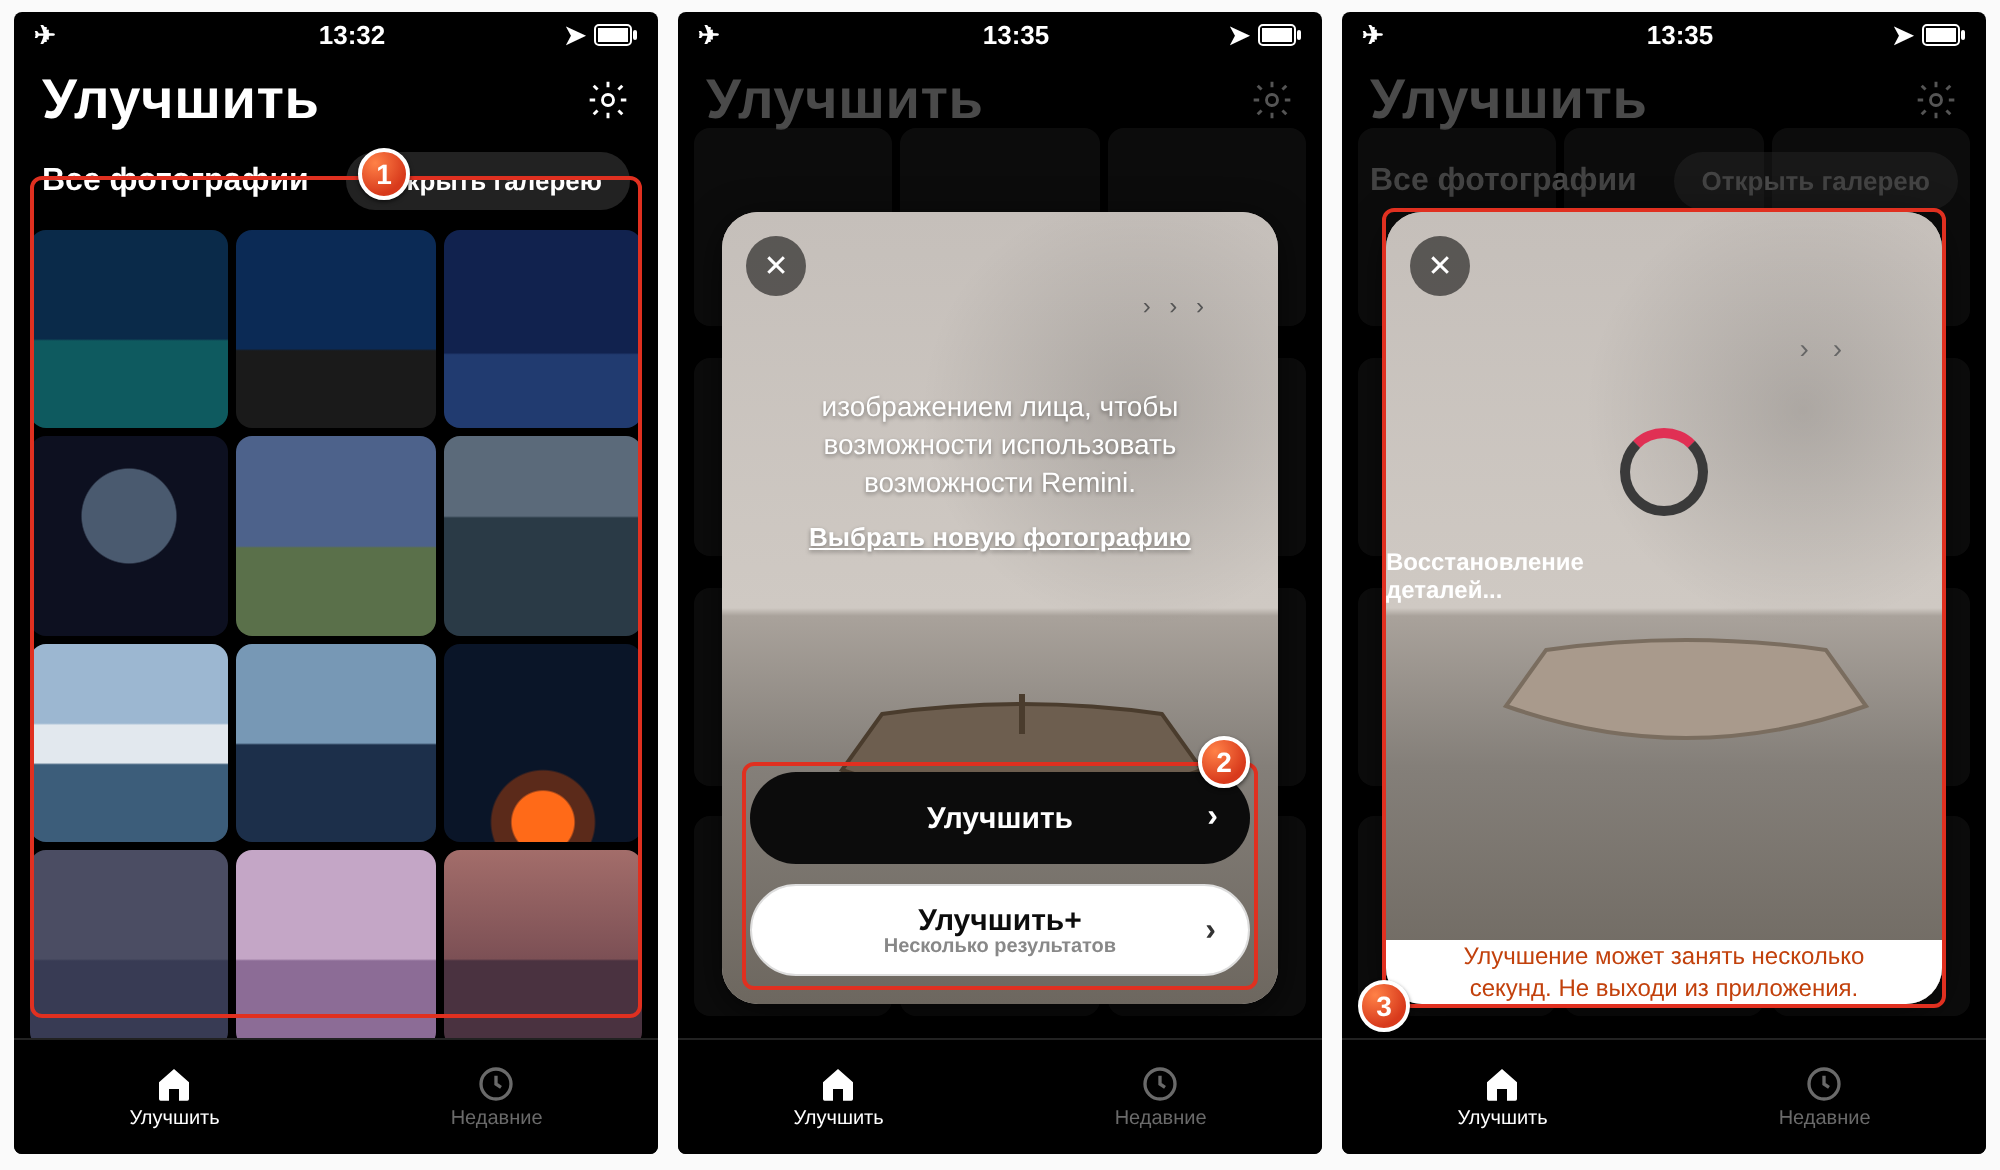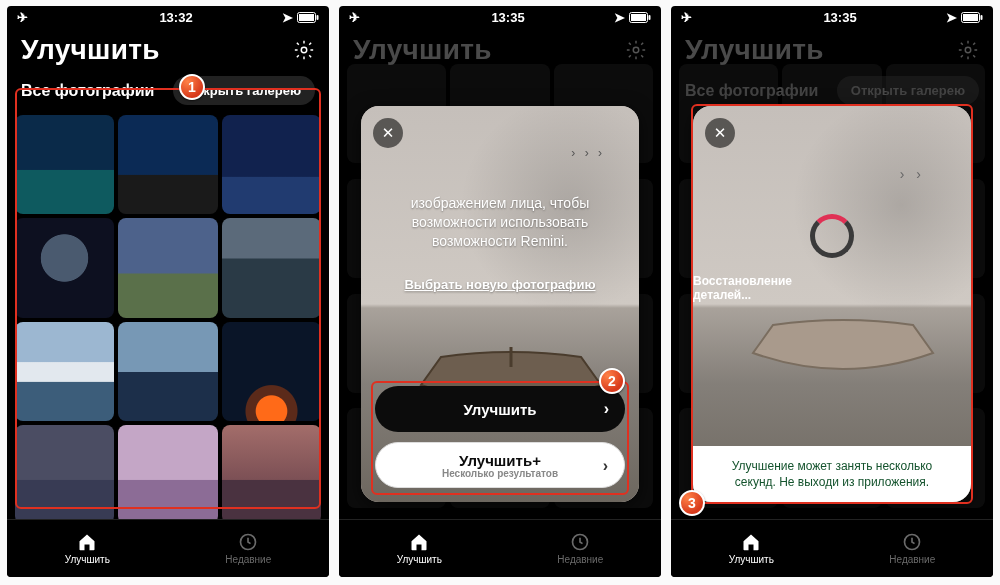--- a/index.html
+++ b/index.html
@@ -147,21 +147,21 @@
     width:44px; height:44px; border-radius:50%;
     border:5px solid #3a3a3a;
     border-top-color:#e03054;
   }
   .spin-text {
     position:absolute; left:0; right:0; top:168px; text-align:left;
     font-size:12px; font-weight:700; color:#fff; line-height:1.2;
   }
   .foot-note {
     position:absolute; left:0; right:0; bottom:0; background:#fff;
-    color:#14532d; font-size:12px; text-align:center; padding:12px 18px;
+    color:#c2410c; font-size:12px; text-align:center; padding:0 18px;
     font-weight:500; line-height:1.35;
   }
 
   .birds { position:absolute; right:34px; top:40px; color:#555; font-size:12px; letter-spacing:3px; }
   .birds2 { position:absolute; right:46px; top:60px; color:#666; font-size:14px; letter-spacing:4px; }
 
   .gear-svg { fill:none; stroke:#fff; stroke-width:1.6; }
   .dim .header h1, .dim .subtitle, .dim .pill { color:#4a4a4a; }
   .dim .pill { background:#111; }
 </style>
@@ -267,21 +267,21 @@
       <div class="birds">› › ›</div>
       <svg class="boat" viewBox="0 0 200 60">
           <path d="M10 38 Q100 70 190 38 L170 10 Q100 0 30 10 Z" fill="#6d5e4f" stroke="#4a3c2d" stroke-width="2"></path>
           <line x1="100" y1="0" x2="100" y2="20" stroke="#4a3c2d" stroke-width="3"></line>
         </svg>
       <div class="close-btn">✕</div>
       <div class="card-text">
         <div>изображением лица, чтобы</div>
         <div>возможности использовать</div>
         <div>возможности Remini.</div>
-        <div style="margin-top:24px"><span class="card-link">Выбрать новую фотографию</span></div>
+        <div style="margin-top:8px"><span class="card-link">Выбрать новую фотографию</span></div>
       </div>
       <div class="btn-stack">
         <div class="btn btn-dark">
           <span>Улучшить</span>
           <span class="chev">›</span>
         </div>
         <div class="btn btn-light">
           <span>Улучшить+</span>
           <span class="btn-sub">Несколько результатов</span>
           <span class="chev" style="color:#333">›</span>

